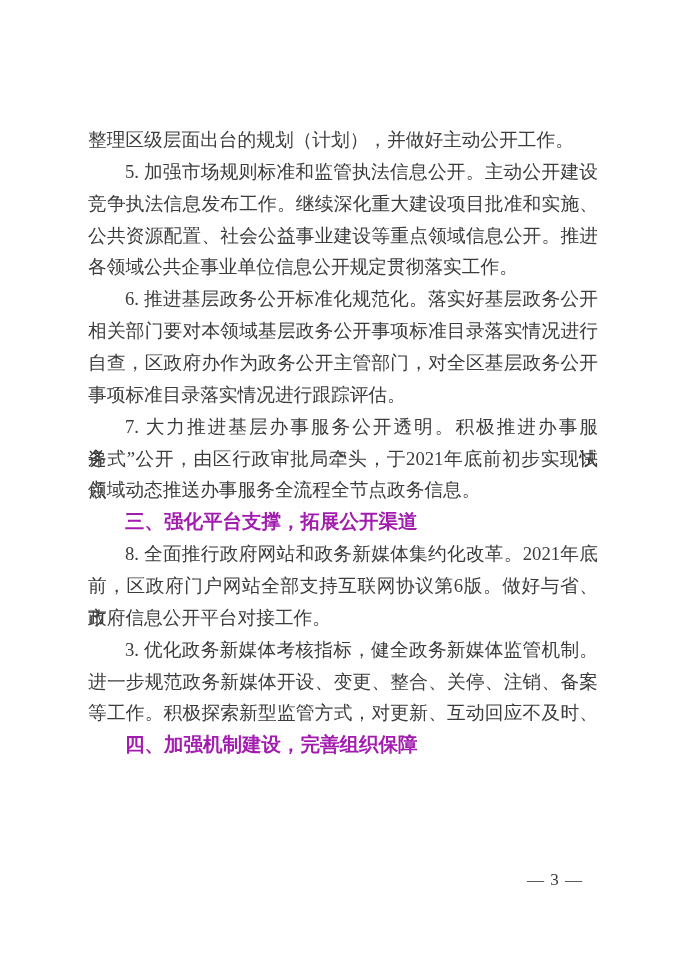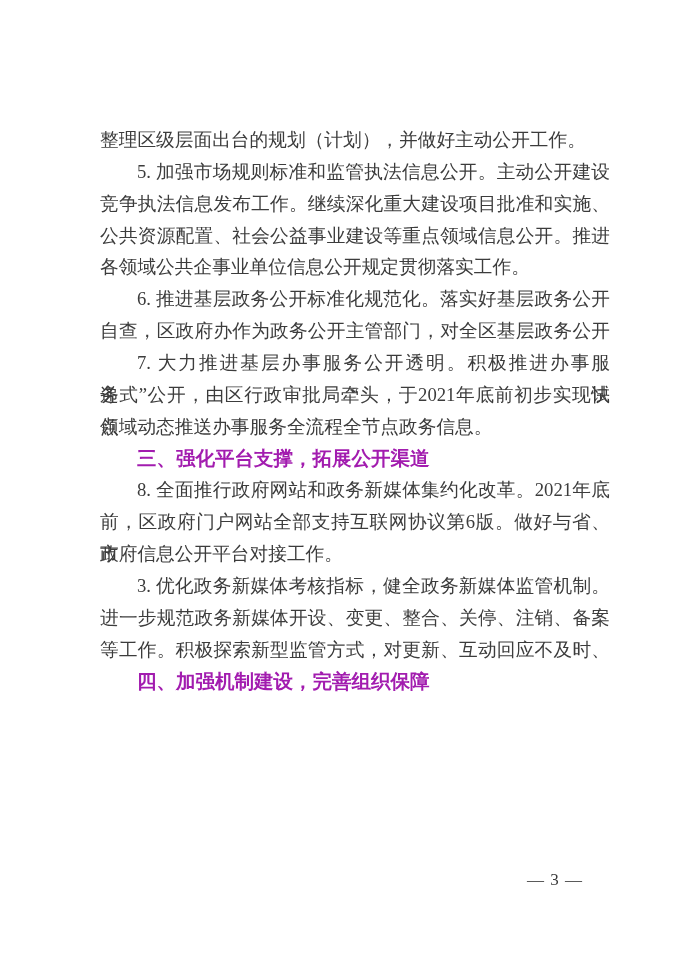--- a/index.html
+++ b/index.html
@@ -10,21 +10,21 @@
   .page {
     position: relative;
     width: 680px;
     height: 962px;
     background: #ffffff;
     overflow: hidden;
     font-family: "Liberation Serif", "DejaVu Serif", serif;
   }
   .text-block {
     position: absolute;
-    left: 100px;
+    left: 88px;
     top: 124px;
     width: 510px;
   }
   .line {
     height: 31.86px;
     line-height: 31.86px;
     font-size: 18.7px;
     color: #3c3c3c;
     font-family: "Liberation Serif", "DejaVu Serif", serif;
     text-align: justify;
@@ -60,21 +60,23 @@
 <body>
 
 <div class="page">
   <div class="text-block">
       <div class="line end">整理区级层面出台的规划（计划），并做好主动公开工作。</div>
       <div class="line first">5. 加强市场规则标准和监管执法信息公开。主动公开建设</div>
       <div class="line full">竞争执法信息发布工作。继续深化重大建设项目批准和实施、</div>
       <div class="line full">公共资源配置、社会公益事业建设等重点领域信息公开。推进</div>
       <div class="line end">各领域公共企事业单位信息公开规定贯彻落实工作。</div>
       <div class="line first">6. 推进基层政务公开标准化规范化。落实好基层政务公开</div>
+      <div class="line full">相关部门要对本领域基层政务公开事项标准目录落实情况进行</div>
       <div class="line full">自查，区政府办作为政务公开主管部门，对全区基层政务公开</div>
+      <div class="line end">事项标准目录落实情况进行跟踪评估。</div>
       <div class="line first">7. 大力推进基层办事服务公开透明。积极推进办事服务“快</div>
       <div class="line full">递式”公开，由区行政审批局牵头，于2021年底前初步实现试点</div>
       <div class="line end">领域动态推送办事服务全流程全节点政务信息。</div>
       <div class="line heading">三、强化平台支撑，拓展公开渠道</div>
       <div class="line first">8. 全面推行政府网站和政务新媒体集约化改革。2021年底</div>
       <div class="line full">前，区政府门户网站全部支持互联网协议第6版。做好与省、市</div>
       <div class="line end">政府信息公开平台对接工作。</div>
       <div class="line first">3. 优化政务新媒体考核指标，健全政务新媒体监管机制。</div>
       <div class="line full">进一步规范政务新媒体开设、变更、整合、关停、注销、备案</div>
       <div class="line full">等工作。积极探索新型监管方式，对更新、互动回应不及时、</div>

